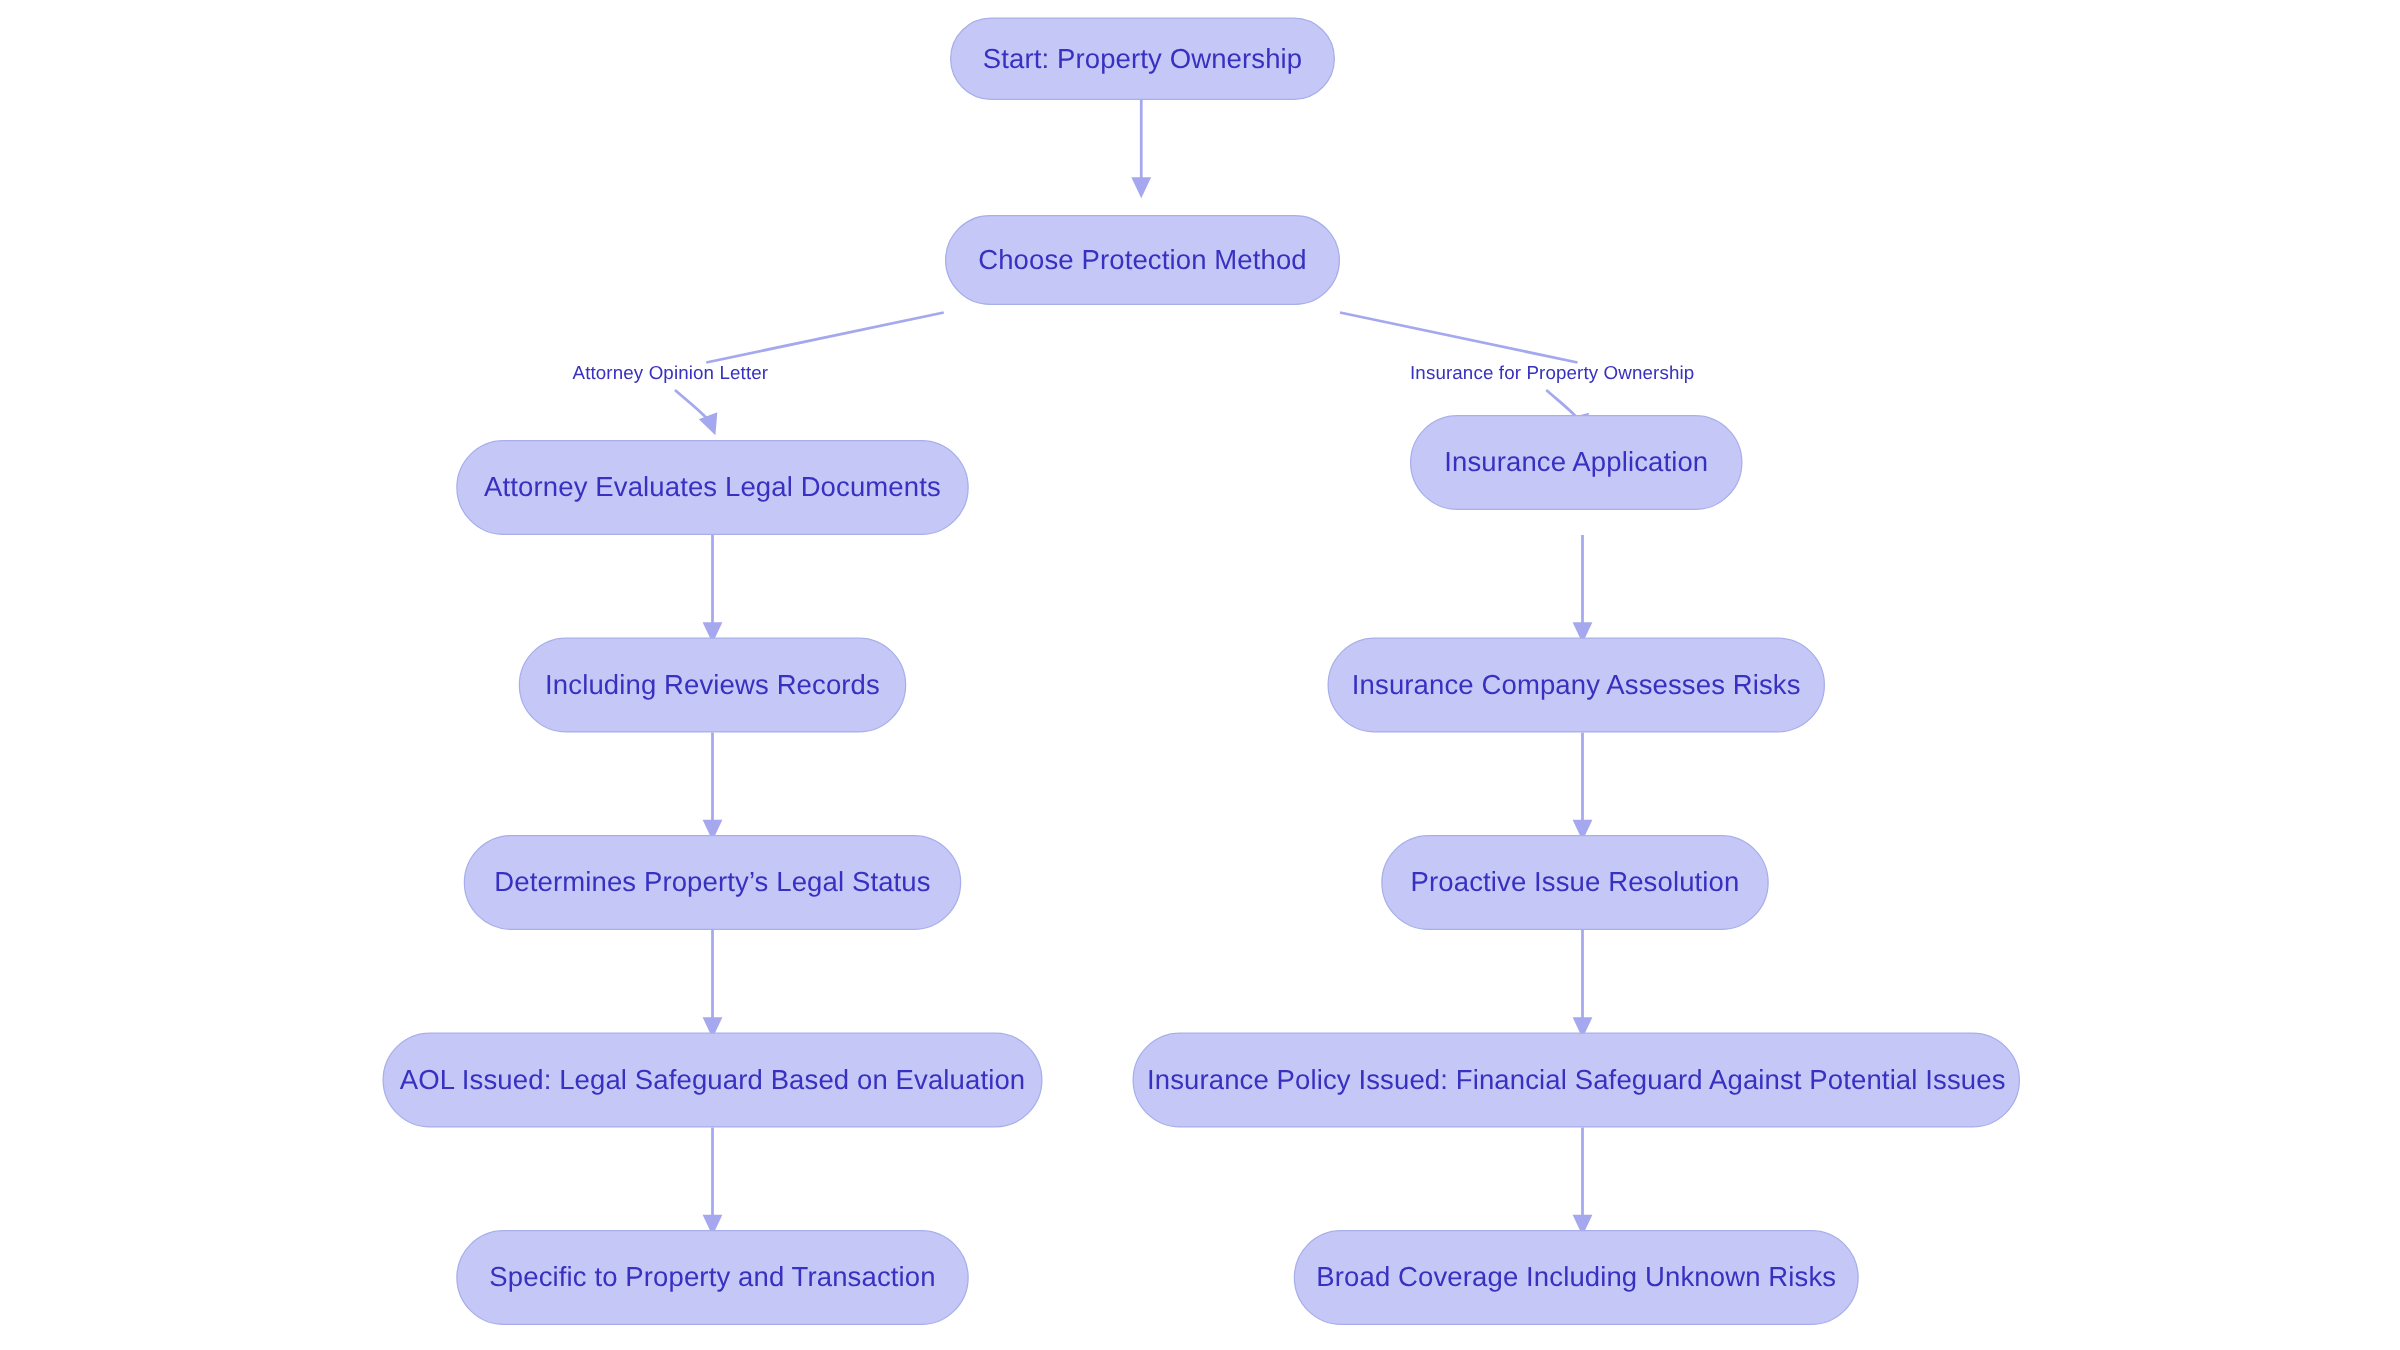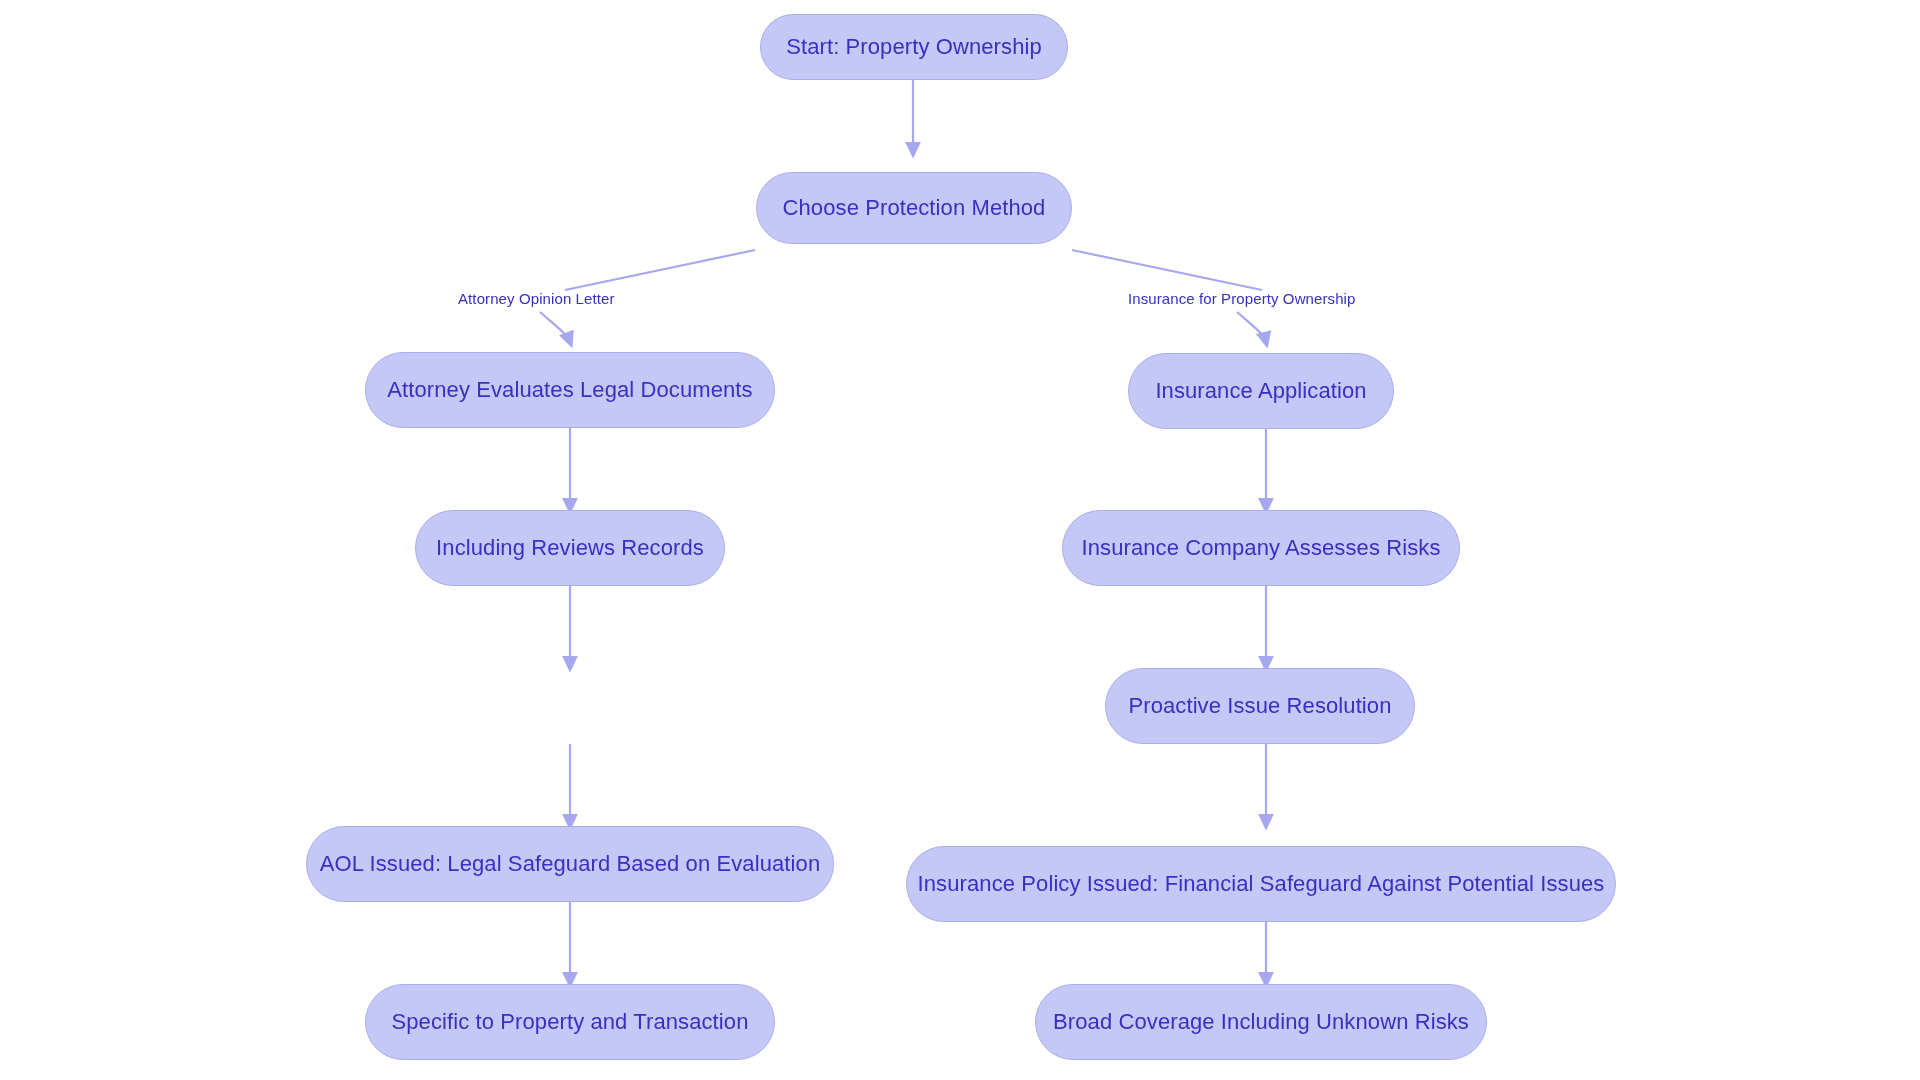--- a/index.html
+++ b/index.html
@@ -101,42 +101,45 @@
   </div>
 
   <div class="node" style="left:365px; top:352px; width:410px; height:76px;">
     <span class="node-label">Attorney Evaluates Legal Documents</span>
   </div>
 
   <div class="node" style="left:415px; top:510px; width:310px; height:76px;">
     <span class="node-label">Including Reviews Records</span>
   </div>
 
+  <div class="node" style="left:371px; top:668px; width:398px; height:76px;">
+    <span class="node-label">Determines Property’s Legal Status</span>
+  </div>
 
   <div class="node" style="left:306px; top:826px; width:528px; height:76px;">
     <span class="node-label">AOL Issued: Legal Safeguard Based on Evaluation</span>
   </div>
 
   <div class="node" style="left:365px; top:984px; width:410px; height:76px;">
     <span class="node-label">Specific to Property and Transaction</span>
   </div>
 
-  <div class="node" style="left:1128px; top:353px; width:266px; height:76px;">
+  <div class="node" style="left:1128px; top:332px; width:266px; height:76px;">
     <span class="node-label">Insurance Application</span>
   </div>
 
   <div class="node" style="left:1062px; top:510px; width:398px; height:76px;">
     <span class="node-label">Insurance Company Assesses Risks</span>
   </div>
 
   <div class="node" style="left:1105px; top:668px; width:310px; height:76px;">
     <span class="node-label">Proactive Issue Resolution</span>
   </div>
 
-  <div class="node" style="left:906px; top:826px; width:710px; height:76px;margin-top:20px;">
+  <div class="node" style="left:906px; top:826px; width:710px; height:76px;">
     <span class="node-label">Insurance Policy Issued: Financial Safeguard Against Potential Issues</span>
   </div>
 
   <div class="node" style="left:1035px; top:984px; width:452px; height:76px;">
     <span class="node-label">Broad Coverage Including Unknown Risks</span>
   </div>
 
   <div class="edge-label" style="left:458px; top:291px;">
     <span>Attorney Opinion Letter</span>
   </div>

